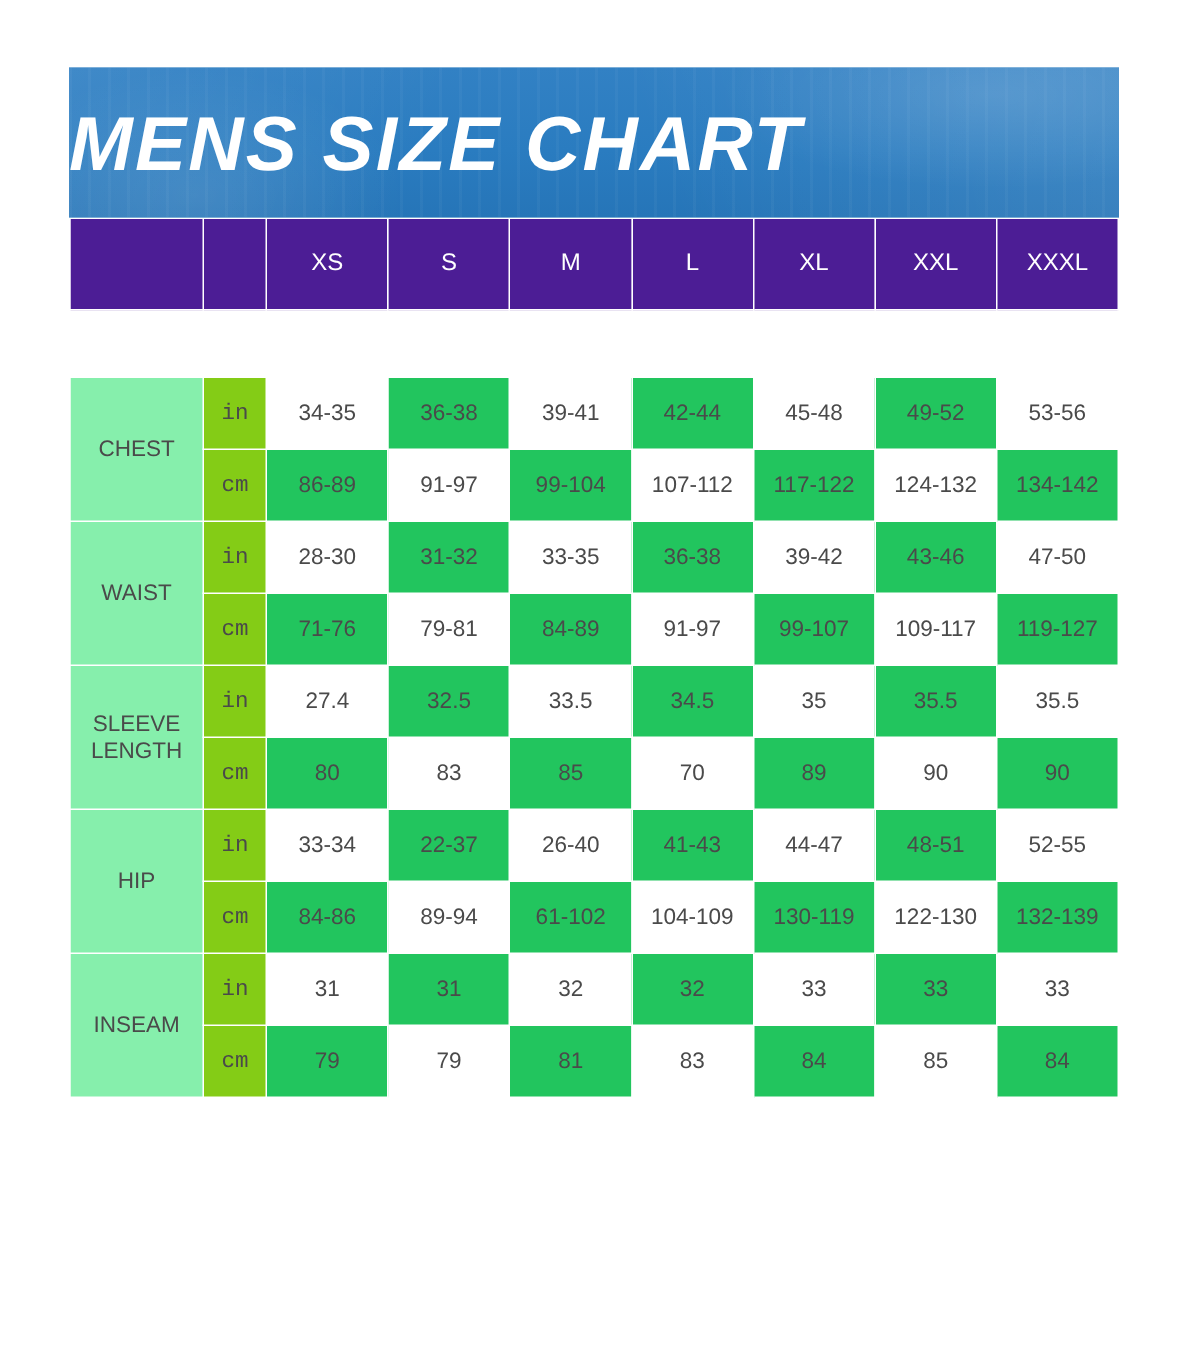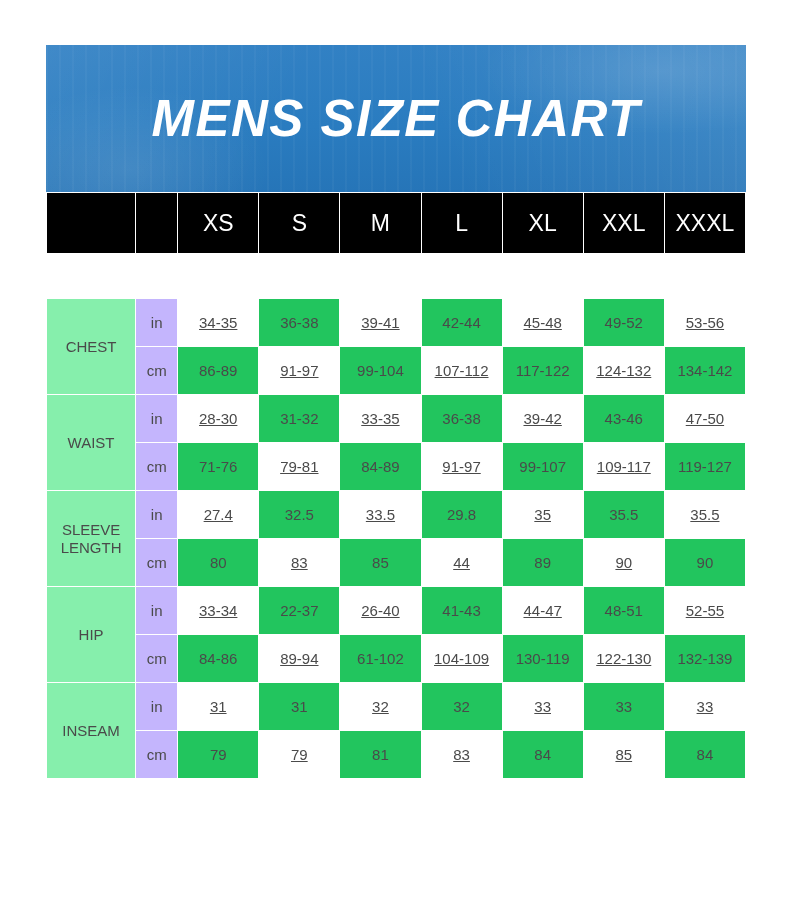--- a/index.html
+++ b/index.html
@@ -21,26 +21,25 @@
     box-sizing: border-box;
   }
   .chart-wrap {
     position: absolute;
     left: 46px;
     top: 45px;
     width: 700px;
   }
   .banner {
     position: relative;
-    height: 147px;
+    height: 100px;
     background: #2a7cc0;
     overflow: hidden;
     display: flex;
     align-items: center;
-    justify-content: center;
   }
   .banner-texture {
     position: absolute;
     inset: 0;
     background:
       linear-gradient(115deg, rgba(255,255,255,0.07) 0%, rgba(255,255,255,0) 35%),
       linear-gradient(250deg, rgba(255,255,255,0.10) 0%, rgba(255,255,255,0) 45%),
       radial-gradient(ellipse 260px 90px at 88% 18%, rgba(255,255,255,0.13), rgba(255,255,255,0) 70%),
       radial-gradient(ellipse 200px 120px at 12% 85%, rgba(255,255,255,0.10), rgba(255,255,255,0) 70%),
       repeating-linear-gradient(90deg, rgba(255,255,255,0.035) 0px, rgba(255,255,255,0.035) 2px, rgba(255,255,255,0) 2px, rgba(255,255,255,0) 13px),
@@ -73,42 +72,43 @@
     height: 47px;
     color: #4a4a4a;
   }
   
   col.c-label { width: 89px; }
   col.c-unit  { width: 42px; }
   col.c-size  { width: 81px; }
 
   
   tr.head-row td, tr.head-row th {
-    background: #000000;
+    background: #4c1d95;
     color: #ffffff;
-    font-size: 23px;
+    font-size: 16px;
     height: 60px;
   }
   tr.spacer-row td {
     background: #ffffff;
     height: 44px;
     border-color: #ffffff;
   }
   td.row-label {
     background: #86efac;
     color: #ffffff;
     font-size: 15px;
     line-height: 1.15;
   }
   td.unit {
-    background: #c4b5fd;
+    background: #84cc16;
     color: #5a5a5a;
     font-size: 14px;
-  }
-  td.val-light { background: #ffffff; text-decoration: underline; }
+    font-family: Liberation Mono, monospace;
+  }
+  td.val-light { background: #ffffff; }
   td.val-dark  { background: #22c55e; }
 </style>
 </head>
 <body>
 
 <div class="page">
   <div class="chart-wrap">
 
     <div class="banner">
       <div class="banner-texture"></div>
@@ -196,31 +196,31 @@
           <td class="val-light">109-117</td>
           <td class="val-dark">119-127</td>
         </tr>
 
         <tr>
           <td class="row-label" rowspan="2">SLEEVE LENGTH</td>
           <td class="unit">in</td>
           <td class="val-light">27.4</td>
           <td class="val-dark">32.5</td>
           <td class="val-light">33.5</td>
-          <td class="val-dark">29.8</td>
+          <td class="val-dark">34.5</td>
           <td class="val-light">35</td>
           <td class="val-dark">35.5</td>
           <td class="val-light">35.5</td>
         </tr>
         <tr>
           <td class="unit">cm</td>
           <td class="val-dark">80</td>
           <td class="val-light">83</td>
           <td class="val-dark">85</td>
-          <td class="val-light">44</td>
+          <td class="val-light">70</td>
           <td class="val-dark">89</td>
           <td class="val-light">90</td>
           <td class="val-dark">90</td>
         </tr>
 
         <tr>
           <td class="row-label" rowspan="2">HIP</td>
           <td class="unit">in</td>
           <td class="val-light">33-34</td>
           <td class="val-dark">22-37</td>

